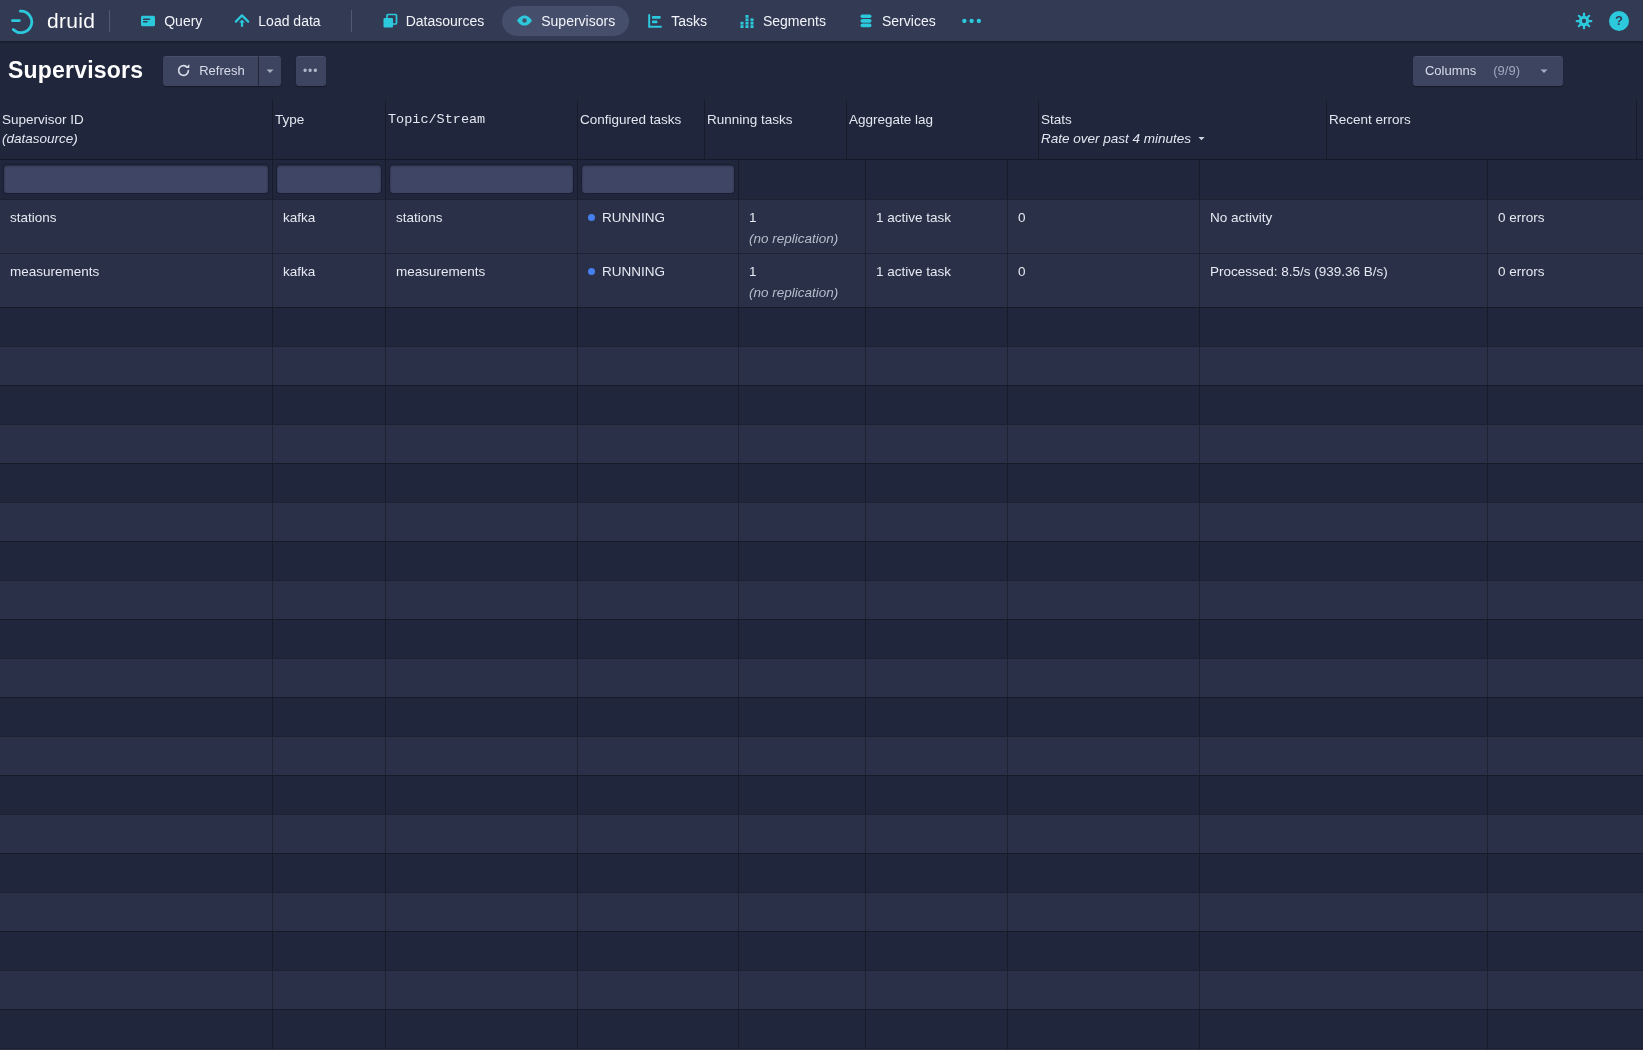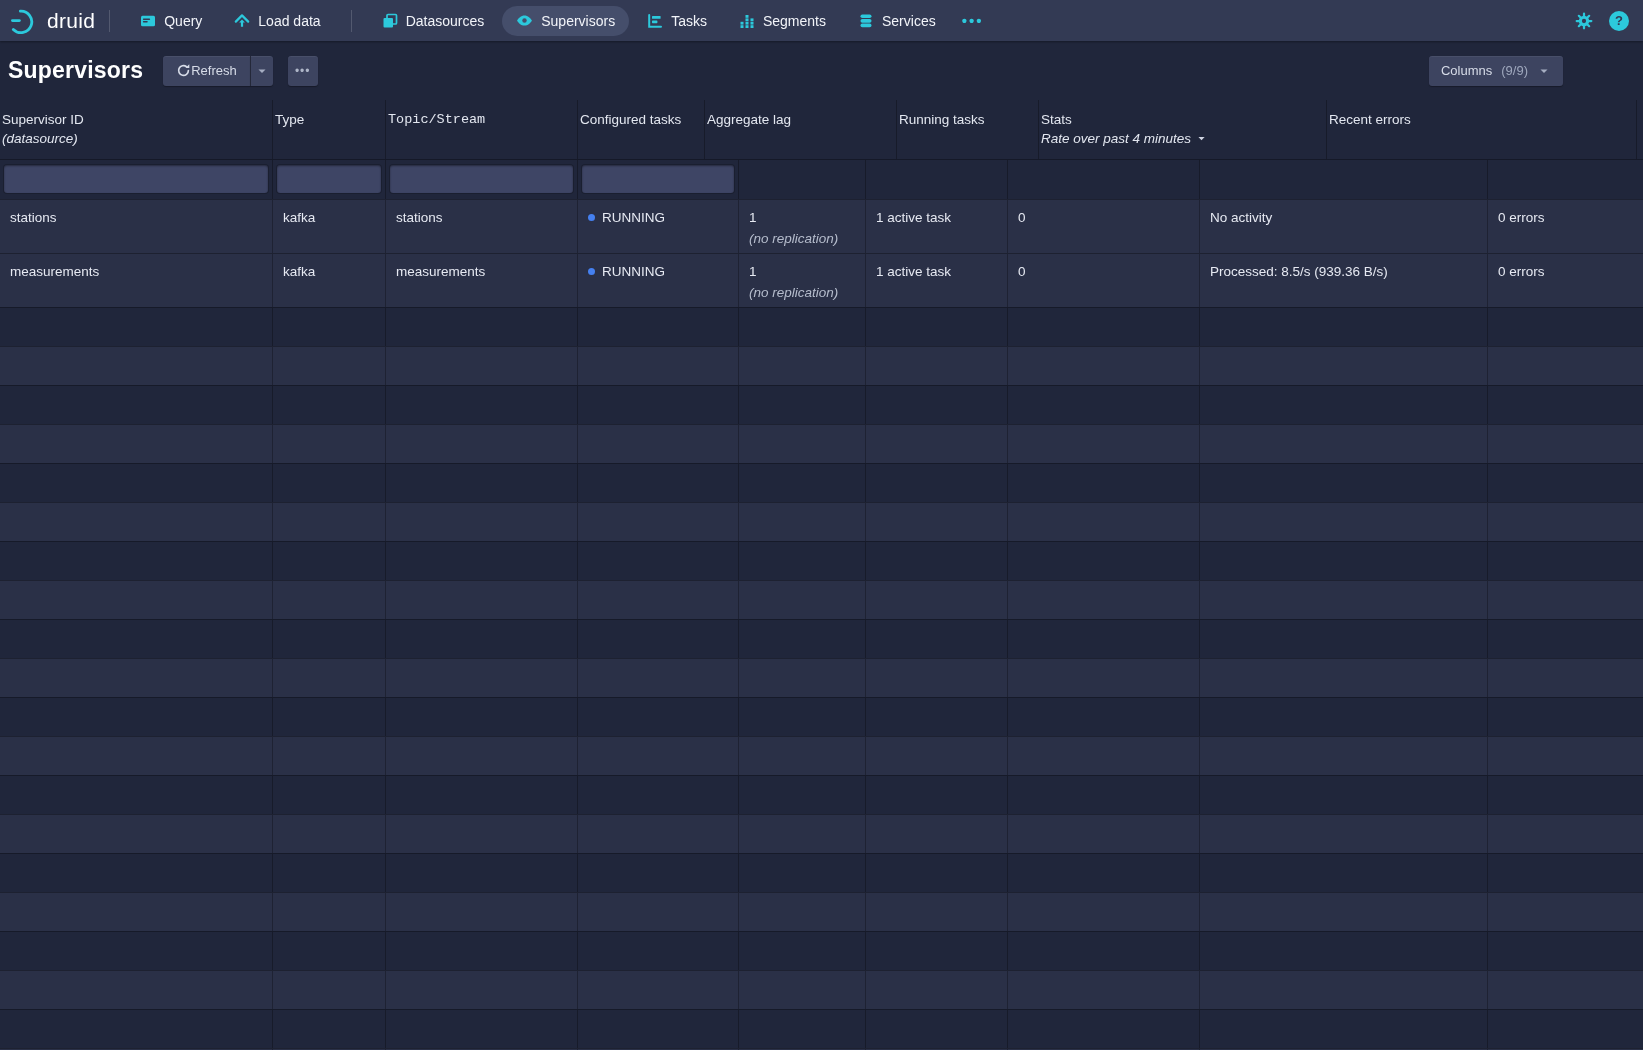--- a/index.html
+++ b/index.html
@@ -56,24 +56,24 @@
   .page-title{font-size:23px;font-weight:700;color:#fff;margin:0 20px 0 0;letter-spacing:.2px;}
   .btn{
     background:var(--btn-bg);border:none;color:#d7dce8;
     height:30px;border-radius:3px;font-size:13px;
     font-family:"Liberation Sans",sans-serif;
     display:flex;align-items:center;justify-content:center;
     box-shadow:inset 0 1px 0 rgba(255,255,255,.06),0 1px 1px rgba(0,0,0,.3);
     cursor:pointer;
   }
   .split-btn{display:flex;}
-  .btn-refresh{padding:0 13px;border-top-right-radius:0;border-bottom-right-radius:0;}
+  .btn-refresh{gap:8px;padding:0 13px;border-top-right-radius:0;border-bottom-right-radius:0;}
   .btn-caret{width:23px;border-top-left-radius:0;border-bottom-left-radius:0;border-left:1px solid rgba(0,0,0,.4);}
   .btn-more{width:30px;margin-left:15px;color:#aeb6c8;font-size:12px;letter-spacing:1px;}
-  .btn-columns{margin-left:auto;gap:9px;padding:0 12px;}
+  .btn-columns{margin-left:auto;gap:17px;padding:0 12px;}
   .dim{color:var(--text-dim);}
   .caret-ic{display:flex;align-items:center;}
   
   .table{width:1798px;}
   .thead,.filters,.tr{display:flex;width:1798px;}
   .thead{height:60px;border-bottom:1px solid rgba(0,0,0,.32);}
   .th{
     padding:12px 10px 0 2px;border-right:1px solid var(--line);
     font-size:13.5px;color:#e3e7f0;cursor:pointer;overflow:hidden;white-space:nowrap;
   }
@@ -260,25 +260,25 @@
         </div>
         <div class="th" style="width: 113px;">
           <div class="th-label">Type</div>
         </div>
         <div class="th" style="width: 192px; font-family: Liberation Mono, monospace;">
           <div class="th-label">Topic/Stream</div>
         </div>
         <div class="th" style="width: 127px;">
           <div class="th-label">Configured tasks</div>
         </div>
+        <div class="th" style="width: 142px;">
+          <div class="th-label">Running tasks</div>
+        </div>
         <div class="th" style="width: 192px;">
           <div class="th-label">Aggregate lag</div>
-        </div>
-        <div class="th" style="width: 142px;">
-          <div class="th-label">Running tasks</div>
         </div>
         <div class="th" style="width: 288px;">
           <div class="th-label">Stats</div>
           <div class="th-sub">
             <span>Rate over past 4 minutes</span>
             <span class="caret-ic">
               <svg width="11" height="11" viewBox="0 0 16 16">
                 <path d="M3.5 5.8 L8 10.6 L12.5 5.8 Z" fill="#cfd4e2"></path>
               </svg>
             </span>

